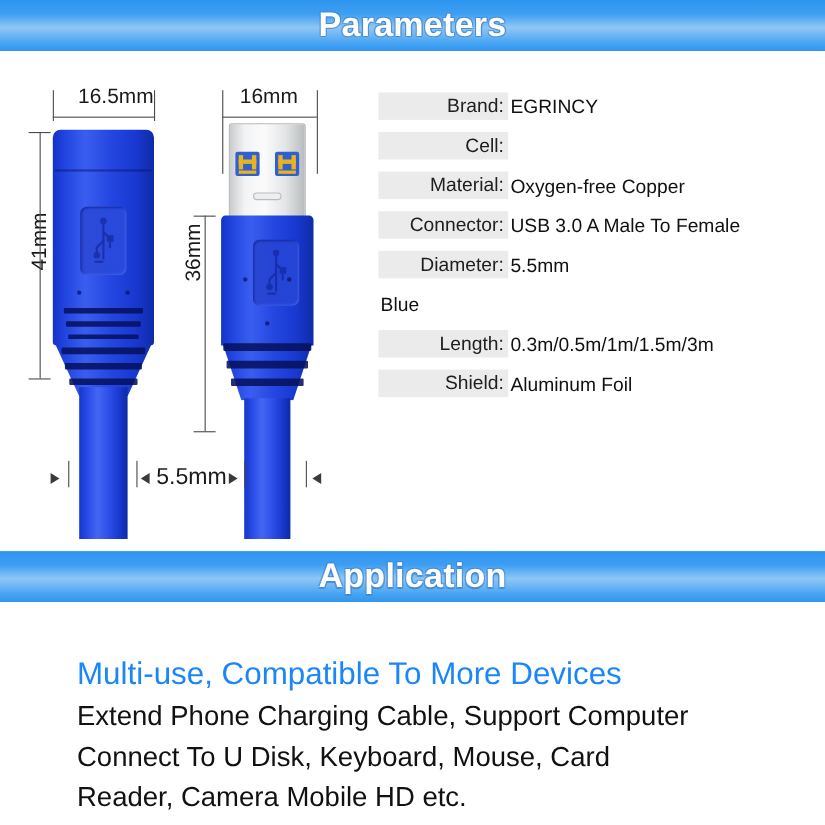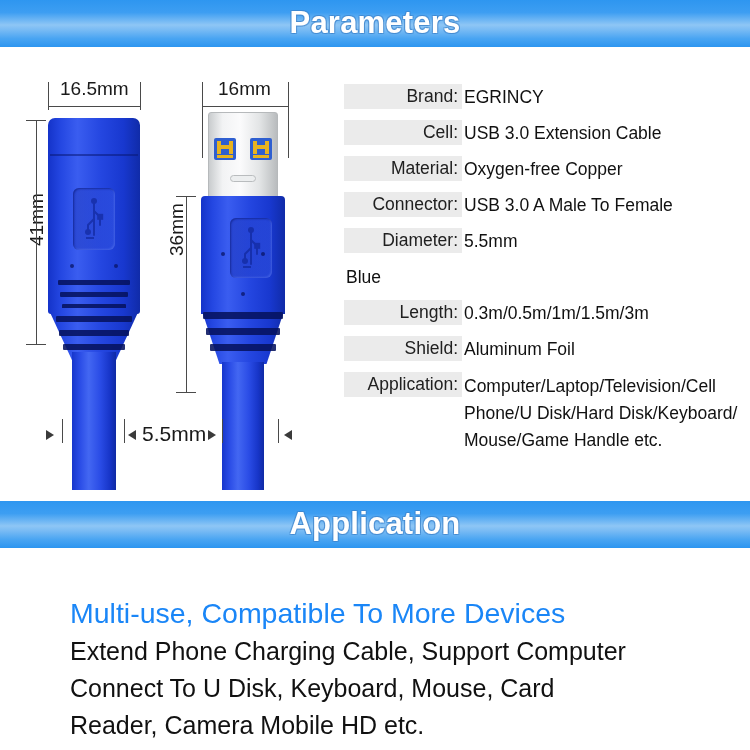--- a/index.html
+++ b/index.html
@@ -161,21 +161,21 @@
 <body>
 
 <div id="page">
 
   <div class="banner" id="banner-parameters">
     <div class="banner-title">Parameters</div>
   </div>
 
   <div id="cable-figure">
 
-    <div class="dim-text" id="dim-female-width-text" style="left:60px; top:22px;">16.5mm</div>
+    <div class="dim-text" id="dim-female-width-text" style="left:71px; top:22px;">16.5mm</div>
     <div class="dim-line-h" style="left:48px; top:50px; width:92px;"></div>
     <div class="tick-v" style="left:48px; top:26px; height:28px;"></div>
     <div class="tick-v" style="left:140px; top:26px; height:28px;"></div>
 
     <div class="dim-text vert" id="dim-female-height-text" style="left:26px; top:190px;">41mm</div>
     <div class="dim-line-v" style="left:36px; top:64px; height:224px;"></div>
     <div class="tick-h" style="left:26px; top:64px; width:20px;"></div>
     <div class="tick-h" style="left:26px; top:288px; width:20px;"></div>
 
     <div class="dim-text" id="dim-male-width-text" style="left:218px; top:22px;">16mm</div>
@@ -279,21 +279,20 @@
     <div class="arrow left" style="left:284px; top:374px;"></div>
   </div>
 
   <div id="spec-table">
     <div class="spec-row">
       <div class="spec-label">Brand:</div>
       <div class="spec-value">EGRINCY</div>
     </div>
     <div class="spec-row">
       <div class="spec-label">Cell:</div>
-      <div class="spec-value">USB 3.0 Extension Cable</div>
     </div>
     <div class="spec-row">
       <div class="spec-label">Material:</div>
       <div class="spec-value">Oxygen-free Copper</div>
     </div>
     <div class="spec-row">
       <div class="spec-label">Connector:</div>
       <div class="spec-value">USB 3.0 A Male To Female</div>
     </div>
     <div class="spec-row">
@@ -303,24 +302,20 @@
     <div class="spec-row">
       <div class="spec-value">Blue</div>
     </div>
     <div class="spec-row">
       <div class="spec-label">Length:</div>
       <div class="spec-value">0.3m/0.5m/1m/1.5m/3m</div>
     </div>
     <div class="spec-row">
       <div class="spec-label">Shield:</div>
       <div class="spec-value">Aluminum Foil</div>
-    </div>
-    <div class="spec-row" id="spec-row-application">
-      <div class="spec-label">Application:</div>
-      <div class="spec-value">Computer/Laptop/Television/Cell Phone/U Disk/Hard Disk/Keyboard/ Mouse/Game Handle etc.</div>
     </div>
   </div>
 
   <div class="banner" id="banner-application">
     <div class="banner-title">Application</div>
   </div>
 
   <div id="application-text">
     <div id="application-headline">Multi-use, Compatible To More Devices</div>
     <div class="application-line">Extend Phone Charging Cable, Support Computer</div>

